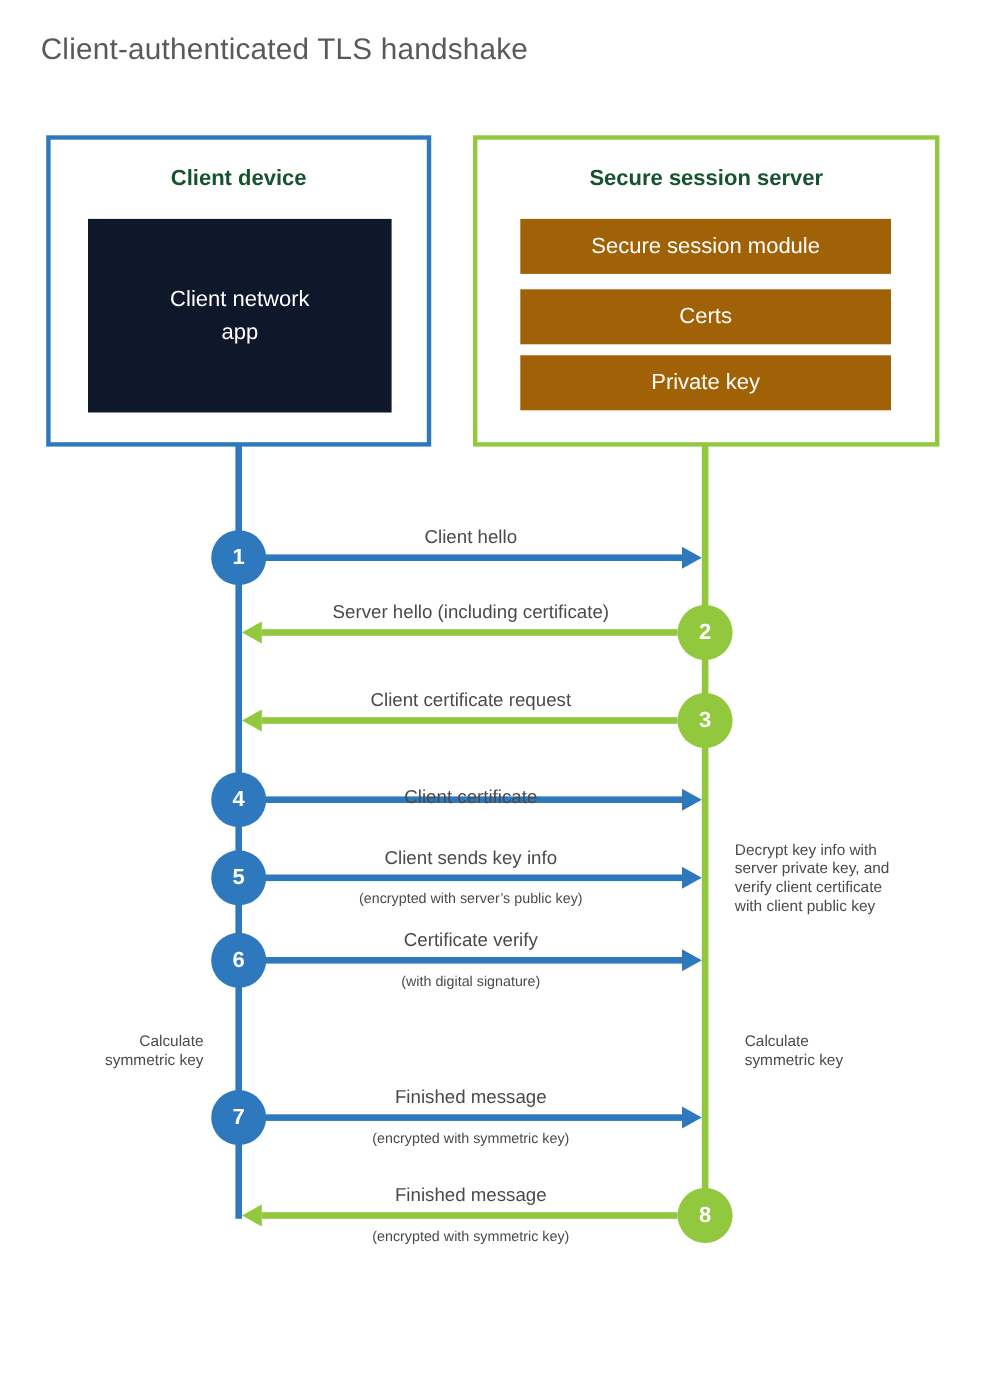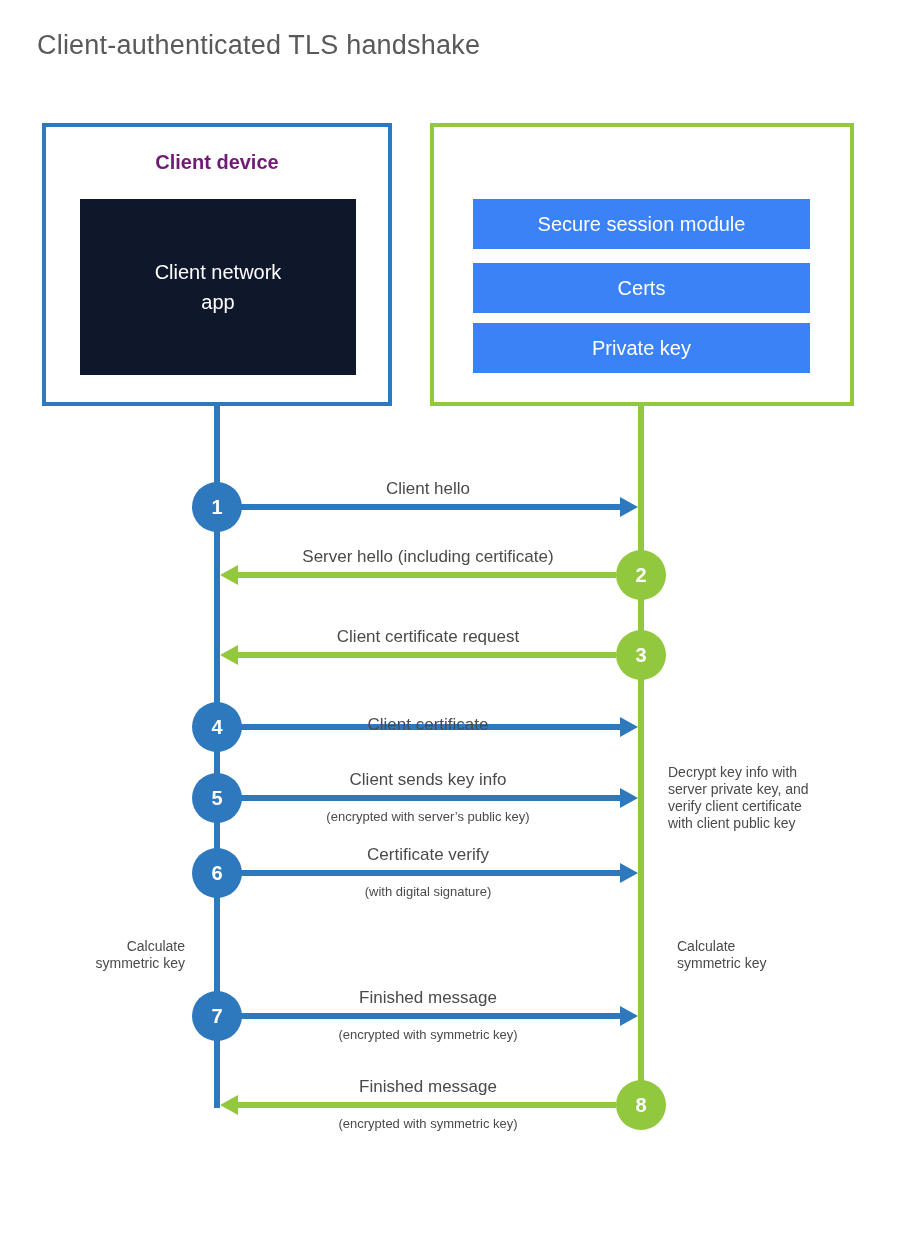--- a/index.html
+++ b/index.html
@@ -14,31 +14,31 @@
     position: absolute; left: 37px; top: 30px;
     font-size: 27px; font-weight: 300; color: #595959;
     letter-spacing: 0.2px;
   }
   
   .actor-box { position: absolute; top: 123px; height: 283px; background: #fff; }
   .client-box { left: 42px; width: 350px; border: 4px solid #2E78BE; }
   .server-box { left: 430px; width: 424px; border: 4px solid #92C83E; }
   .actor-title {
     position: absolute; left: 0; top: 24px; width: 100%;
-    text-align: center; font-size: 20px; font-weight: bold; color: #701a75;
+    text-align: center; font-size: 20px; font-weight: bold; color: #14532d;
   }
   .app-box {
     position: absolute; left: 34px; top: 72px; width: 276px; height: 176px;
     background: #0f172a; display: flex; align-items: center; justify-content: center;
     text-align: center; color: #ffffff; font-size: 20px; line-height: 30px;
     white-space: pre-line;
   }
   .module-bar {
     position: absolute; left: 39px; width: 337px; height: 50px;
-    background: #3b82f6; display: flex; align-items: center; justify-content: center;
+    background: #a16207; display: flex; align-items: center; justify-content: center;
     color: #ffffff; font-size: 20px; text-align: center;
   }
   .module-0 { top: 72px; }
   .module-1 { top: 136px; }
   .module-2 { top: 196px; }
   
   .lifeline { position: absolute; width: 6px; top: 404px; }
   .lifeline.client { left: 214px; height: 704px; background: #2E78BE; }
   .lifeline.server { left: 638px; height: 701px; background: #92C83E; }
   
@@ -81,20 +81,21 @@
 
   <div class="actor-box client-box">
     <div class="actor-title">Client device</div>
     <div class="app-box">
       <span>Client network
 app</span>
     </div>
   </div>
 
   <div class="actor-box server-box">
+    <div class="actor-title">Secure session server</div>
     <div class="module-bar module-0">
       <span>Secure session module</span>
     </div>
     <div class="module-bar module-1">
       <span>Certs</span>
     </div>
     <div class="module-bar module-2">
       <span>Private key</span>
     </div>
   </div>

